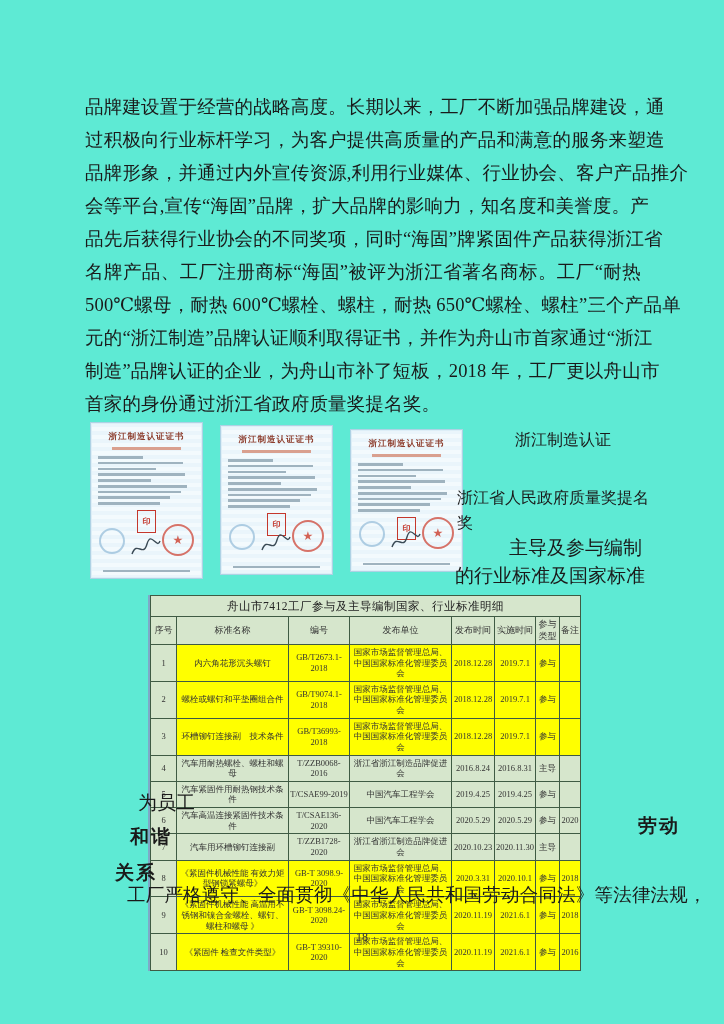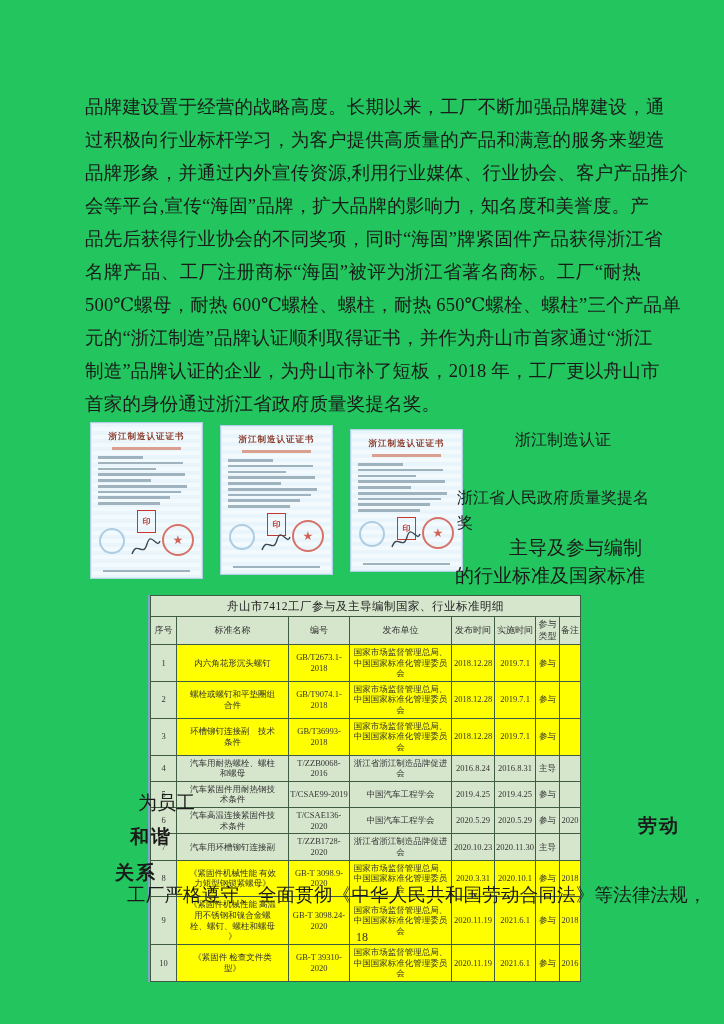--- a/index.html
+++ b/index.html
@@ -1,18 +1,18 @@
 <!DOCTYPE html>
 <html><head>
 <meta charset="utf-8">
 <style>
   * { margin:0; padding:0; box-sizing:border-box; }
   html,body { background:#888; }
   .page {
-    position:relative; width:724px; height:1024px; background:#22c55e;
+    position:relative; width:724px; height:1024px; background:#5eead4;
     margin:0 auto; overflow:hidden;
     font-family:"Liberation Serif","DejaVu Serif",serif; color:#1a1a1a;
   }
 
   
   .para { position:absolute; left:85px; top:91px; width:556px; }
   .para .jline {
     font-size:18.5px; line-height:33px; white-space:nowrap;
     text-align:justify; text-align-last:justify; letter-spacing:.2px;
   }
@@ -69,21 +69,21 @@
   table.std { border-collapse:collapse; width:100%; table-layout:fixed;
     font-family:"Liberation Serif","DejaVu Serif",serif; }
   table.std td, table.std th {
     border:1px solid #3f5b44; background:#d6e6cc; color:#333;
     font-size:8.5px; font-weight:normal; text-align:center; vertical-align:middle;
     padding:2px 1px; line-height:1.25; overflow:hidden;
   }
   table.std .title-cell { font-size:11.5px; color:#222; padding:3px 0; letter-spacing:.5px; }
   table.std th { font-size:9px; color:#333; }
   table.std td.hl { background:#ffff00; }
-  table.std td.name { padding:2px 10px; }
+  table.std td.name { padding:2px 2px; }
 
   
   .wrap-t { position:absolute; font-size:19px;margin-left:41px; }
   .w1 { left:97px;  top:790px; }
   .w2 { left:89px;  top:824px; font-weight:bold; letter-spacing:2px; }
   .w3 { left:597px; top:813px; font-weight:bold; letter-spacing:2px; }
   .w4 { left:74px;  top:860px; font-weight:bold; letter-spacing:2px; }
 
   .closing { position:absolute; left:127px; top:882px; font-size:18.5px; letter-spacing:.2px; }
 

